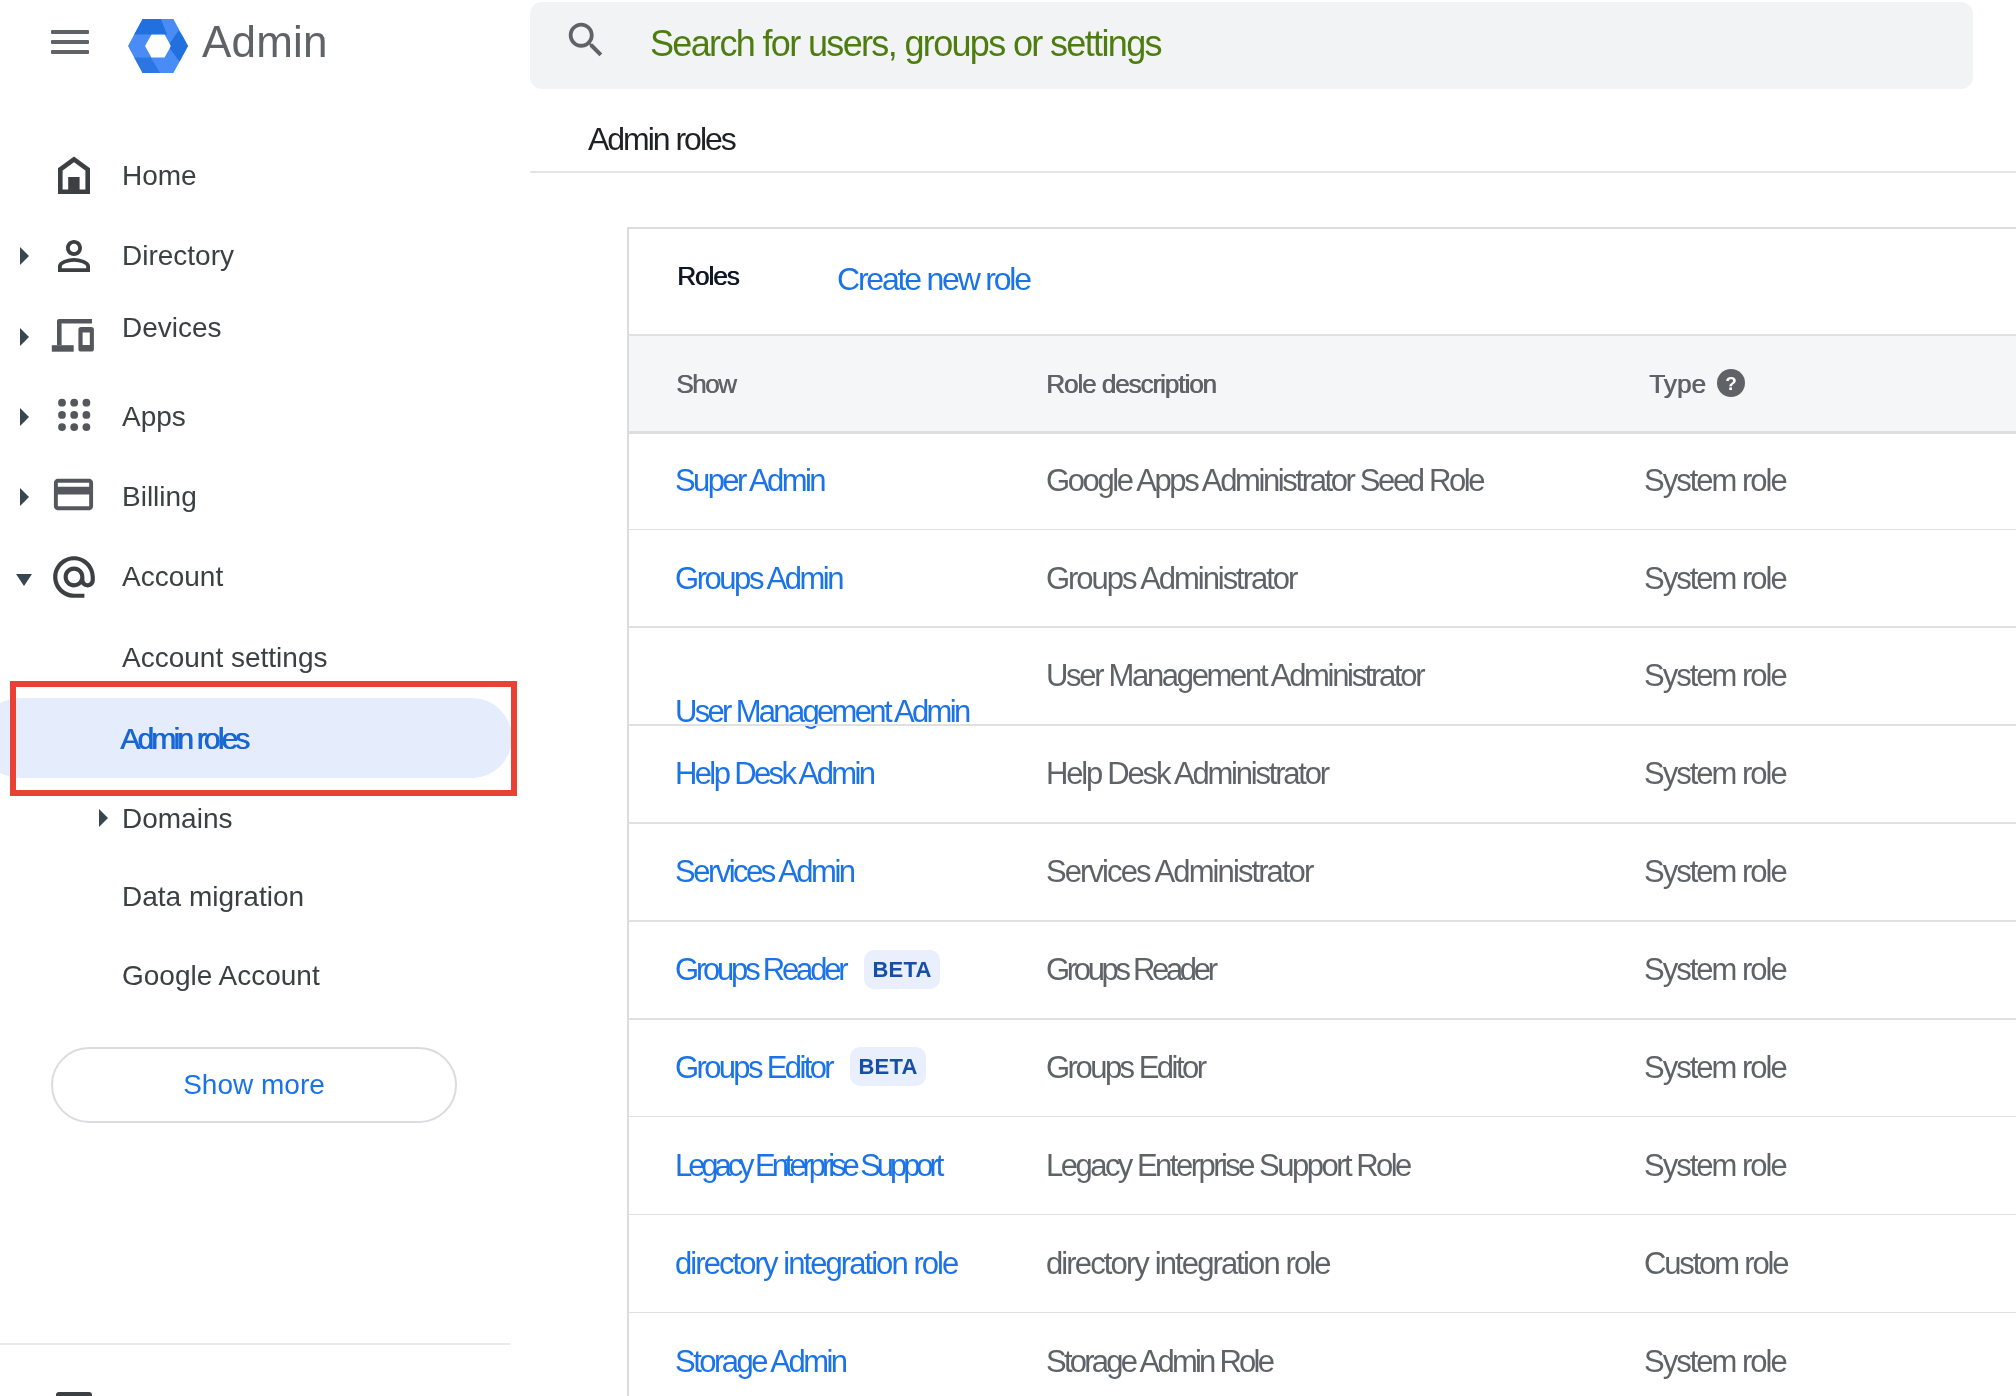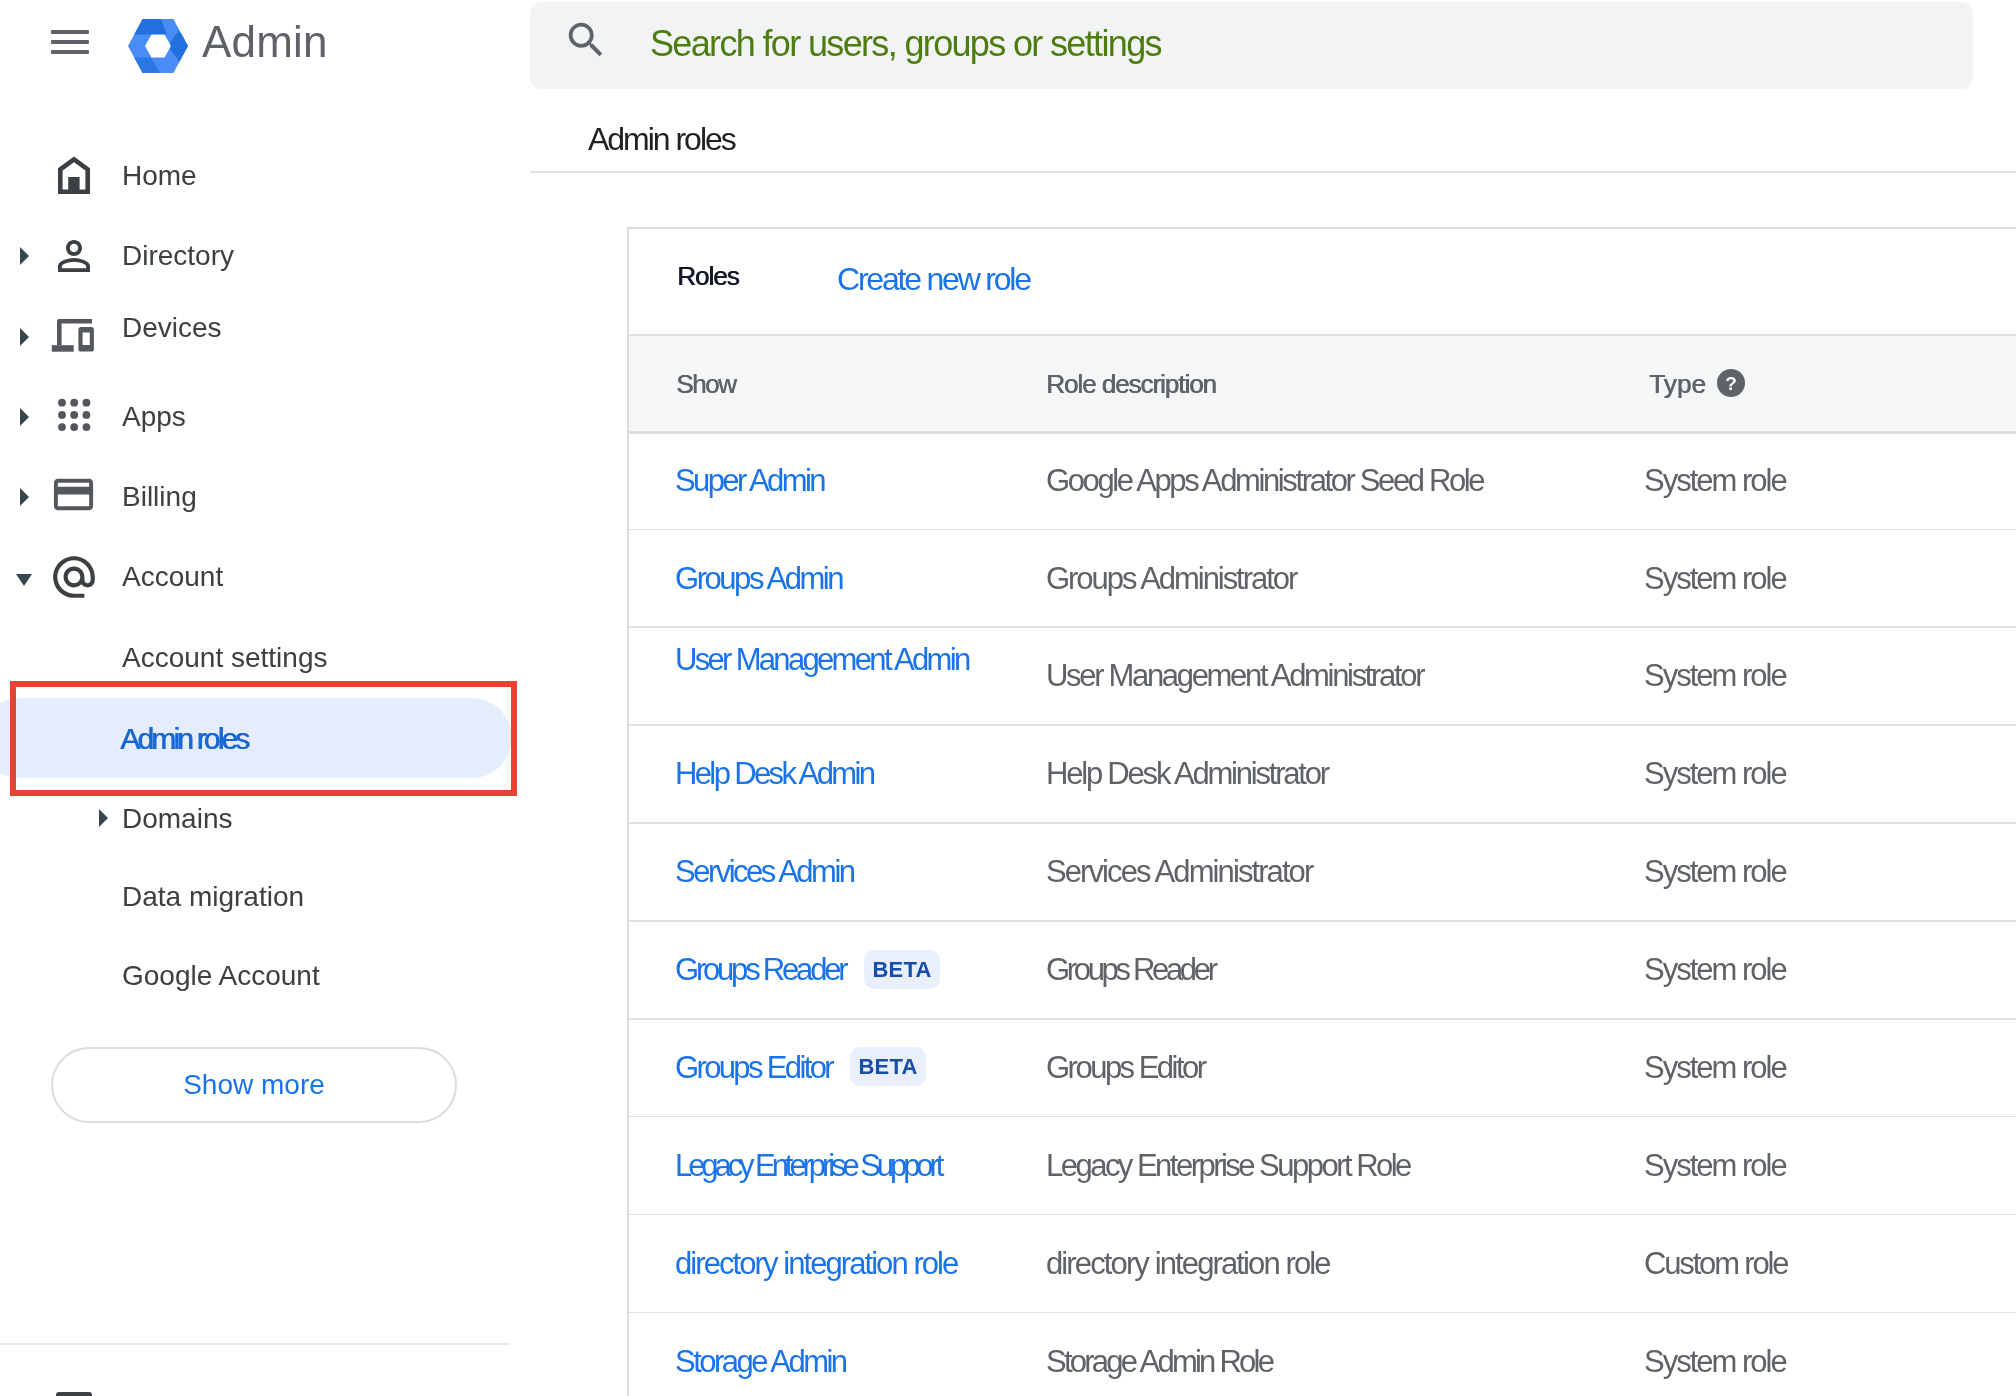--- a/index.html
+++ b/index.html
@@ -55,21 +55,21 @@
 <text x="14" y="20.5" font-size="19" font-weight="bold" fill="#fff" text-anchor="middle" font-family="Liberation Sans,sans-serif">?</text>
 </svg></div>
 <div class="t lnk" style="left:675px;top:465px;letter-spacing:-2.6px">Super Admin</div>
 <div class="t dsc" style="left:1046px;top:465px;letter-spacing:-2.38px">Google Apps Administrator Seed Role</div>
 <div class="t dsc" style="left:1644px;top:465px;letter-spacing:-1.99px">System role</div>
 <div style="left:629px;top:528.5px;width:1387px;height:1.5px;background:#e0e0e0"></div>
 <div class="t lnk" style="left:675px;top:563px;letter-spacing:-2.45px">Groups Admin</div>
 <div class="t dsc" style="left:1046px;top:563px;letter-spacing:-2.05px">Groups Administrator</div>
 <div class="t dsc" style="left:1644px;top:563px;letter-spacing:-1.99px">System role</div>
 <div style="left:629px;top:626.4px;width:1387px;height:1.5px;background:#e0e0e0"></div>
-<div class="t lnk" style="left:675px;top:644px;letter-spacing:-2.68px">User Management Admin</div>
+<div class="t lnk" style="left:675px;top:696px;letter-spacing:-2.68px">User Management Admin</div>
 <div class="t dsc" style="left:1046px;top:660px;letter-spacing:-2.32px">User Management Administrator</div>
 <div class="t dsc" style="left:1644px;top:660px;letter-spacing:-1.99px">System role</div>
 <div style="left:629px;top:724.3px;width:1387px;height:1.5px;background:#e0e0e0"></div>
 <div class="t lnk" style="left:675px;top:758px;letter-spacing:-2.63px">Help Desk Admin</div>
 <div class="t dsc" style="left:1046px;top:758px;letter-spacing:-2.2px">Help Desk Administrator</div>
 <div class="t dsc" style="left:1644px;top:758px;letter-spacing:-1.99px">System role</div>
 <div style="left:629px;top:822.2px;width:1387px;height:1.5px;background:#e0e0e0"></div>
 <div class="t lnk" style="left:675px;top:856px;letter-spacing:-2.51px">Services Admin</div>
 <div class="t dsc" style="left:1046px;top:856px;letter-spacing:-1.91px">Services Administrator</div>
 <div class="t dsc" style="left:1644px;top:856px;letter-spacing:-1.99px">System role</div>

